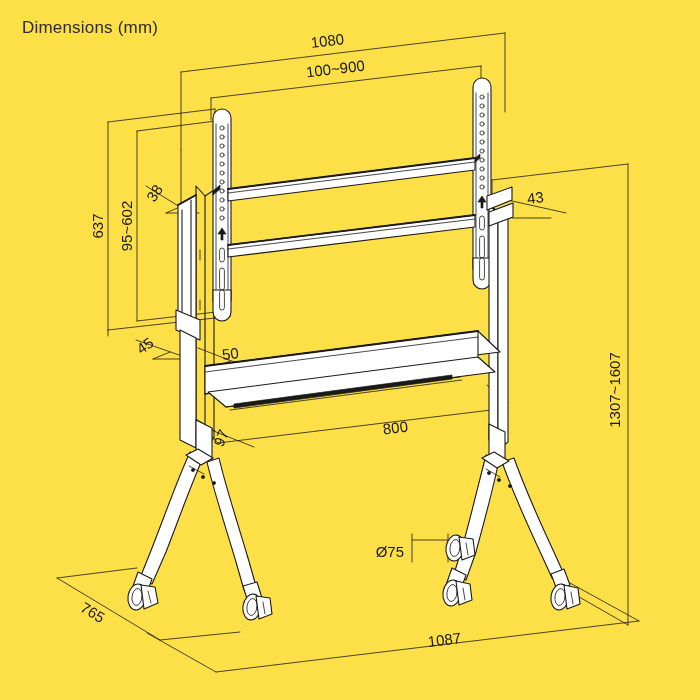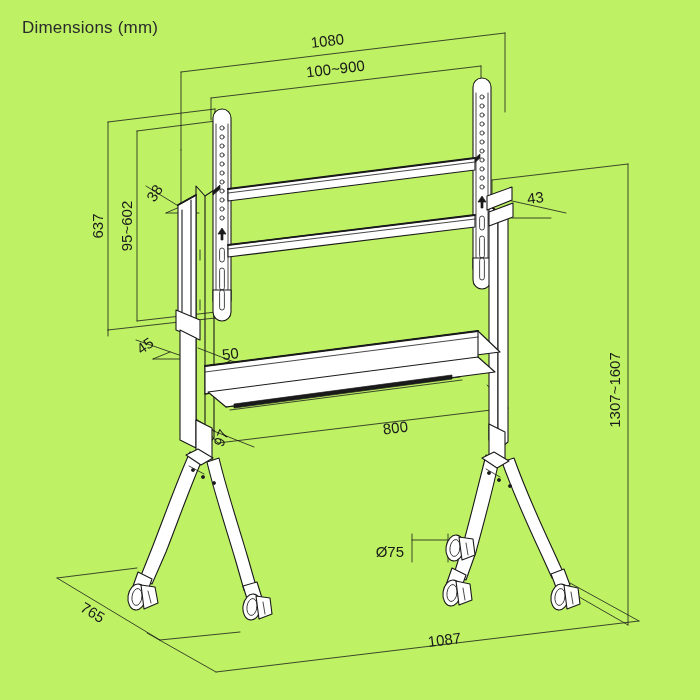--- a/index.html
+++ b/index.html
@@ -10,21 +10,21 @@
   body {
     width: 700px;
     height: 700px;
     font-family: "Liberation Sans", sans-serif;
     overflow: hidden;
   }
   #stage {
     position: relative;
     width: 700px;
     height: 700px;
-    background: #bef264;
+    background: #fde047;
   }
   #title {
     position: absolute;
     left: 22px;
     top: 18px;
     font-size: 17px;
     color: #2b2b2b;
     font-family: "Liberation Sans", sans-serif;
     letter-spacing: 0.2px;
     white-space: nowrap;

